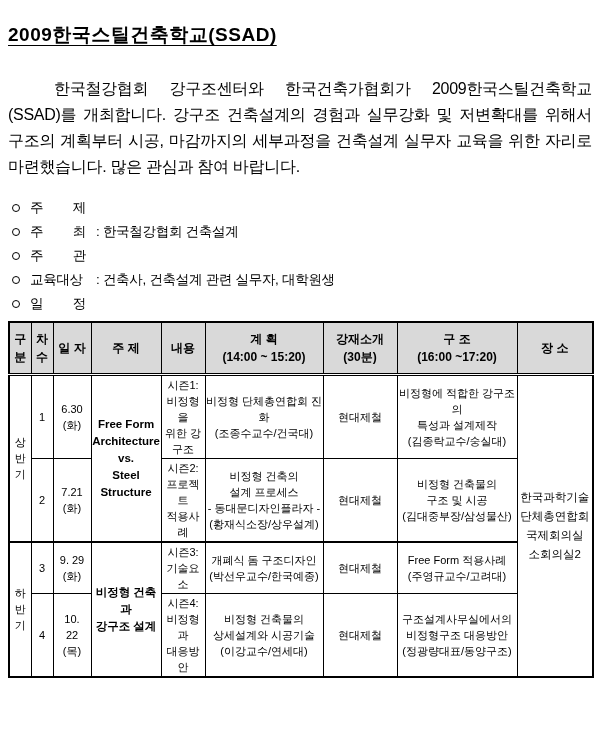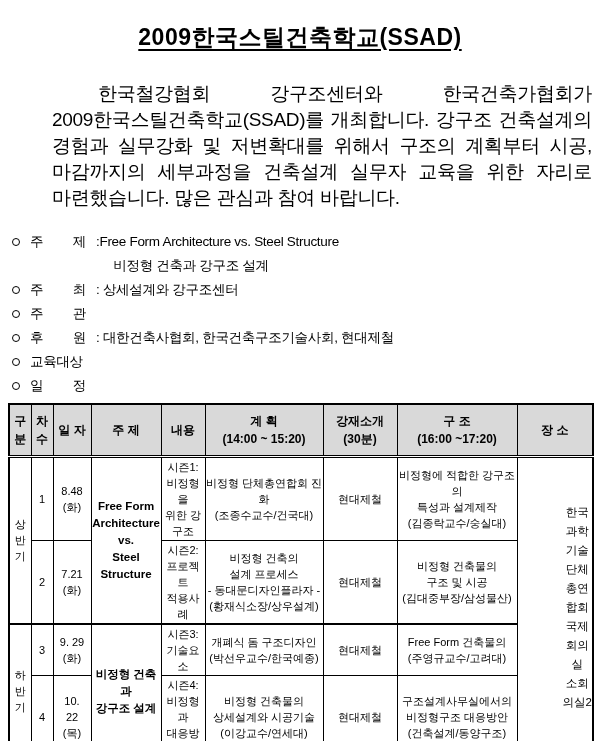--- a/index.html
+++ b/index.html
@@ -5,37 +5,35 @@
   * { box-sizing: border-box; }
   html, body { margin: 0; padding: 0; }
   body {
     width: 600px; height: 741px;
     background: #ffffff; color: #000;
     font-family: "Liberation Sans", "DejaVu Sans", sans-serif;
     padding: 14px 8px 0 8px;
     overflow: hidden;
   }
   .title {
-    text-align: center;
-    font-size: 23px;
+    font-size: 19px;
     font-weight: bold;
     letter-spacing: 0.5px;
     text-decoration: underline;
     text-underline-offset: 4px;
     margin-top: 8px;
   }
   .intro {
     margin-top: 28px;
-    font-size: 19px;
+    font-size: 16px;
     line-height: 26px;
     text-align: justify;
     text-indent: 46px;
     letter-spacing: -0.3px;
     word-break: keep-all;
-    margin-left: 44px;
   }
   .bullets { margin: 16px 0 0 2px; font-size: 13.5px; letter-spacing: -0.3px; }
   .bullet-item { display: flex; align-items: flex-start; line-height: 24px; }
   .bullet-icon {
     flex: none;
     width: 8px; height: 8px;
     border: 1.3px solid #000; border-radius: 50%;
     margin: 8px 10px 0 2px;
   }
   .bullet-label {
@@ -63,21 +61,21 @@
   }
   .schedule th {
     background: #d9d9d9;
     font-weight: bold;
     font-size: 12px;
     line-height: 18px;
     border-bottom: 3px double #000;
     height: 52px;
   }
   .schedule td.topic-cell { font-weight: bold; font-size: 11.5px; line-height: 17px; }
-  .schedule td.place-cell { font-size: 11.5px; line-height: 19px; padding-left: 45px; }
+  .schedule td.place-cell { font-size: 11.5px; line-height: 19px; }
   .schedule tr.r1 td { height: 52px; }
   .schedule tr.r2 td { height: 58px; }
   .schedule tr.r3 td { height: 48px; }
   .schedule tr.r4 td { height: 58px; margin-left: 34px; }
   .schedule tr.half-start td { border-top: 2.5px solid #000; }
 
   .note {
     margin-top: 13px;
     font-size: 13.5px;
     line-height: 26px;
@@ -92,40 +90,34 @@
 <div>
 
   <h1 class="title">2009한국스틸건축학교(SSAD)</h1>
 
   <p class="intro">한국철강협회 강구조센터와 한국건축가협회가 2009한국스틸건축학교(SSAD)를 개최합니다. 강구조 건축설계의 경험과 실무강화 및 저변확대를 위해서 구조의 계획부터 시공, 마감까지의 세부과정을 건축설계 실무자 교육을 위한 자리로 마련했습니다. 많은 관심과 참여 바랍니다.</p>
 
   <div class="bullets">
     <div class="bullet-item">
       <span class="bullet-icon"></span>
       <span class="bullet-label">주 제</span>
-      <span class="bullet-value">:Free Form Architecture vs. Steel Structure
-     비정형 건축과 강구조 설계</span>
     </div>
     <div class="bullet-item">
       <span class="bullet-icon"></span>
       <span class="bullet-label">주 최</span>
-      <span class="bullet-value">: 상세설계와 강구조센터</span>
+      <span class="bullet-value">: 한국철강협회 건축설계</span>
     </div>
     <div class="bullet-item">
       <span class="bullet-icon"></span>
       <span class="bullet-label">주 관</span>
     </div>
     <div class="bullet-item">
       <span class="bullet-icon"></span>
-      <span class="bullet-label">후 원</span>
-      <span class="bullet-value">: 대한건축사협회, 한국건축구조기술사회, 현대제철</span>
-    </div>
-    <div class="bullet-item">
-      <span class="bullet-icon"></span>
       <span class="bullet-label">교육대상</span>
+      <span class="bullet-value">: 건축사, 건축설계 관련 실무자, 대학원생</span>
     </div>
     <div class="bullet-item">
       <span class="bullet-icon"></span>
       <span class="bullet-label">일 정</span>
       <span class="bullet-value"></span>
     </div>
   </div>
 
   <table class="schedule">
     <colgroup>
@@ -156,21 +148,21 @@
 (16:00 ~17:20)</th>
         <th>장 소</th>
       </tr>
     </thead>
     <tbody>
       <tr class="r1">
         <td rowspan="2">상
 반
 기</td>
         <td>1</td>
-        <td>8.48
+        <td>6.30
 (화)</td>
         <td rowspan="2" class="topic-cell">Free Form
 Architecture
 vs.
 Steel
 Structure</td>
         <td>시즌1:
 비정형을
 위한 강구조</td>
         <td>비정형 단체총연합회 진화
@@ -207,37 +199,37 @@
         <td>3</td>
         <td>9. 29
 (화)</td>
         <td rowspan="2" class="topic-cell">비정형 건축과
 강구조 설계</td>
         <td>시즌3:
 기술요소</td>
         <td>개폐식 돔 구조디자인
 (박선우교수/한국예종)</td>
         <td>현대제철</td>
-        <td>Free Form 건축물의
+        <td>Free Form 적용사례
 (주영규교수/고려대)</td>
       </tr>
       <tr class="r4">
         <td>4</td>
         <td>10.
 22
 (목)</td>
         <td>시즌4:
 비정형과
 대응방안</td>
         <td>비정형 건축물의
 상세설계와 시공기술
 (이강교수/연세대)</td>
         <td>현대제철</td>
         <td>구조설계사무실에서의
 비정형구조 대응방안
-(건축설계/동양구조)</td>
+(정광량대표/동양구조)</td>
       </tr>
     </tbody>
   </table>
 
   <p class="note"></p>
 
 </div>
 
 </body></html>

